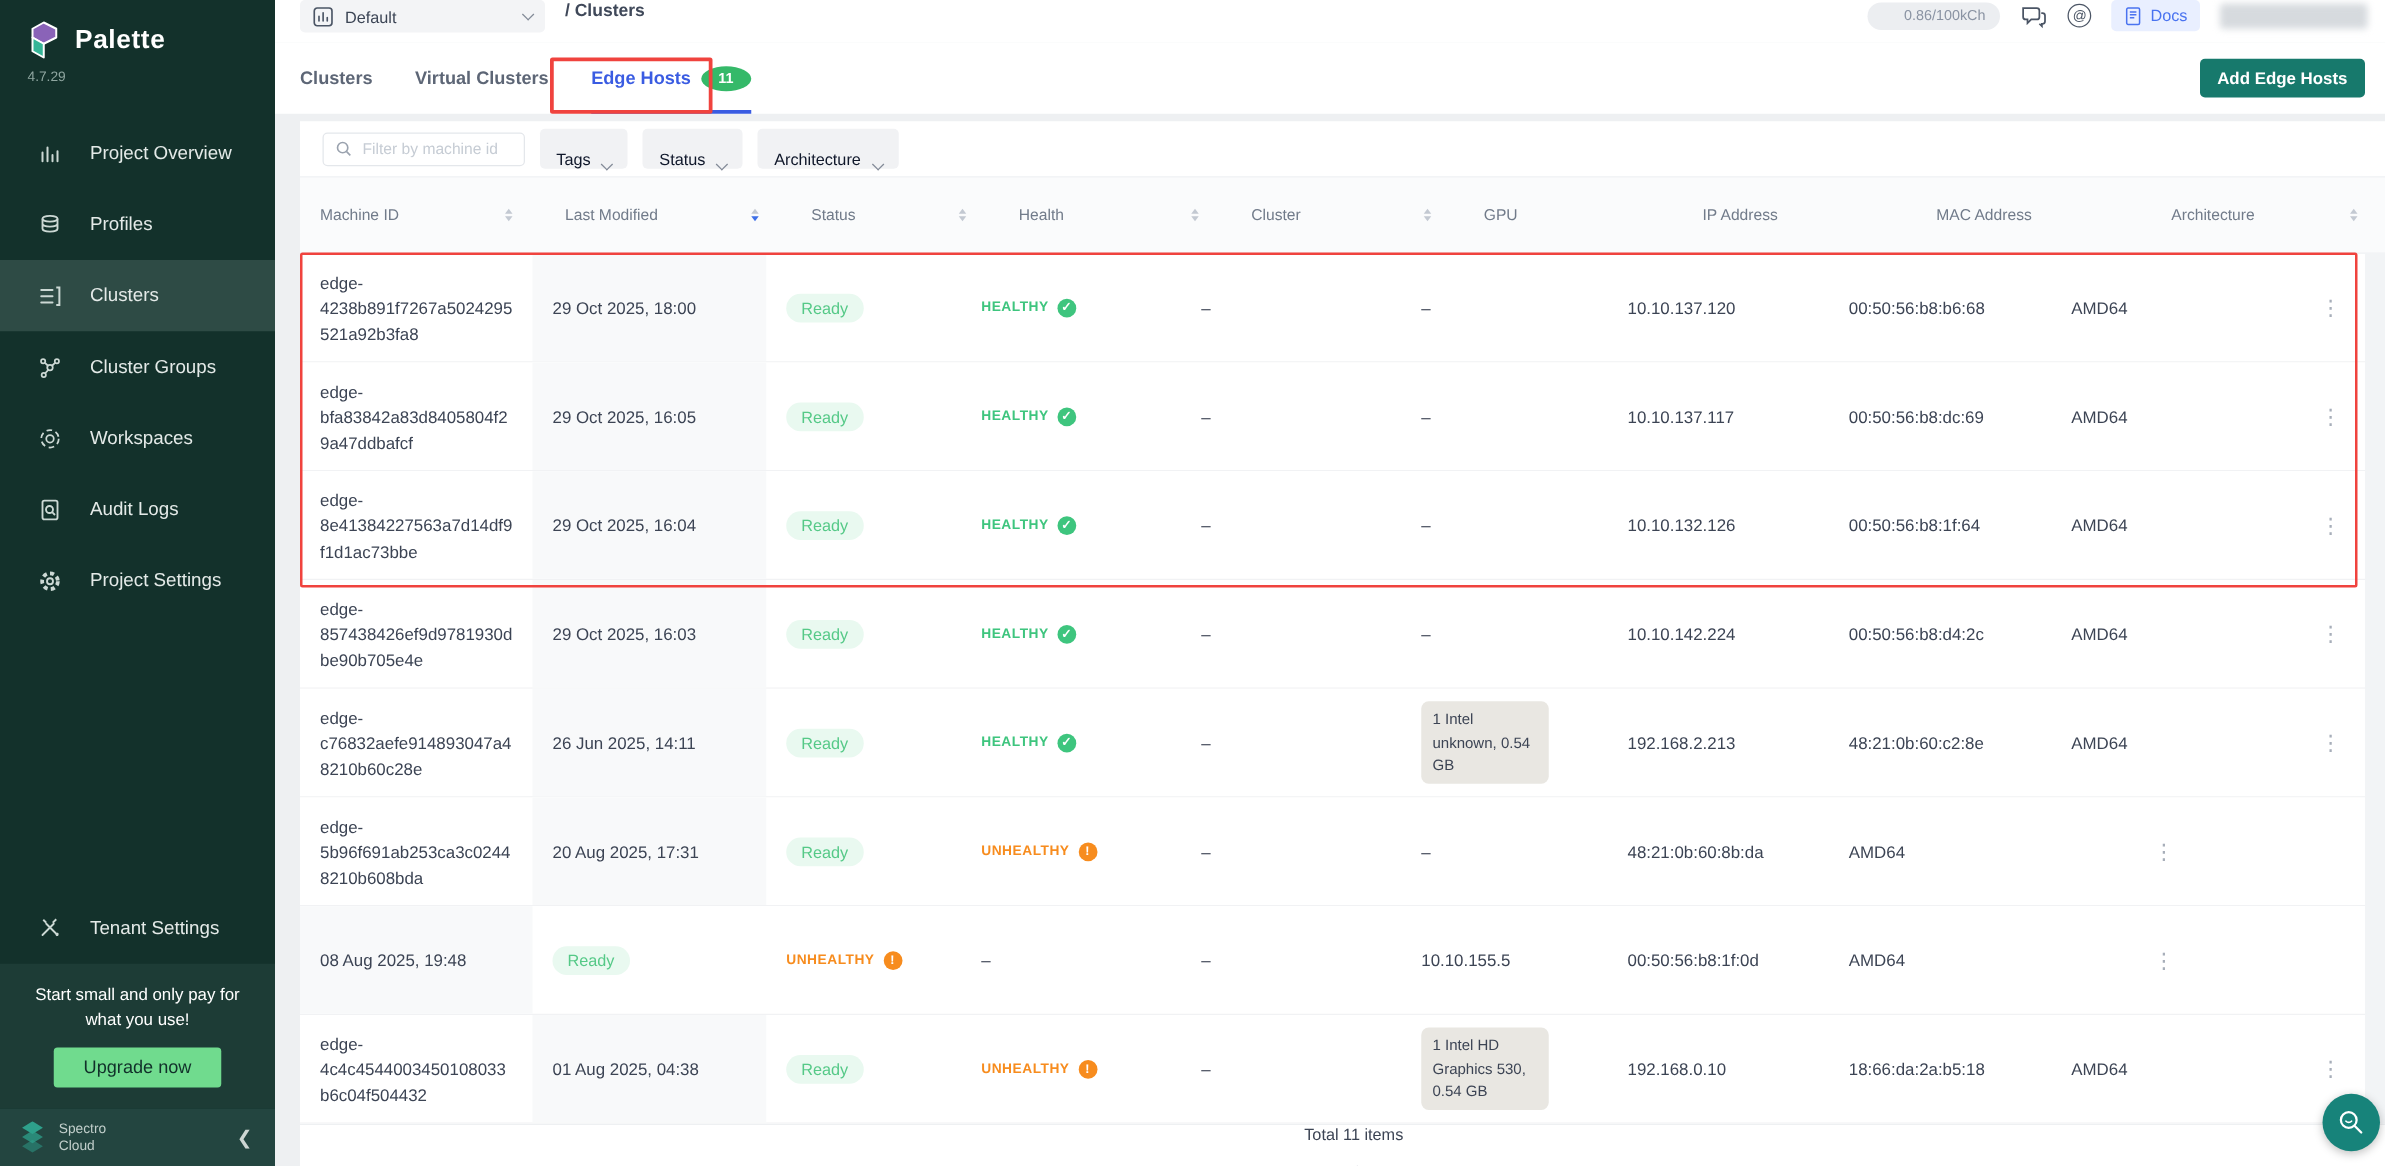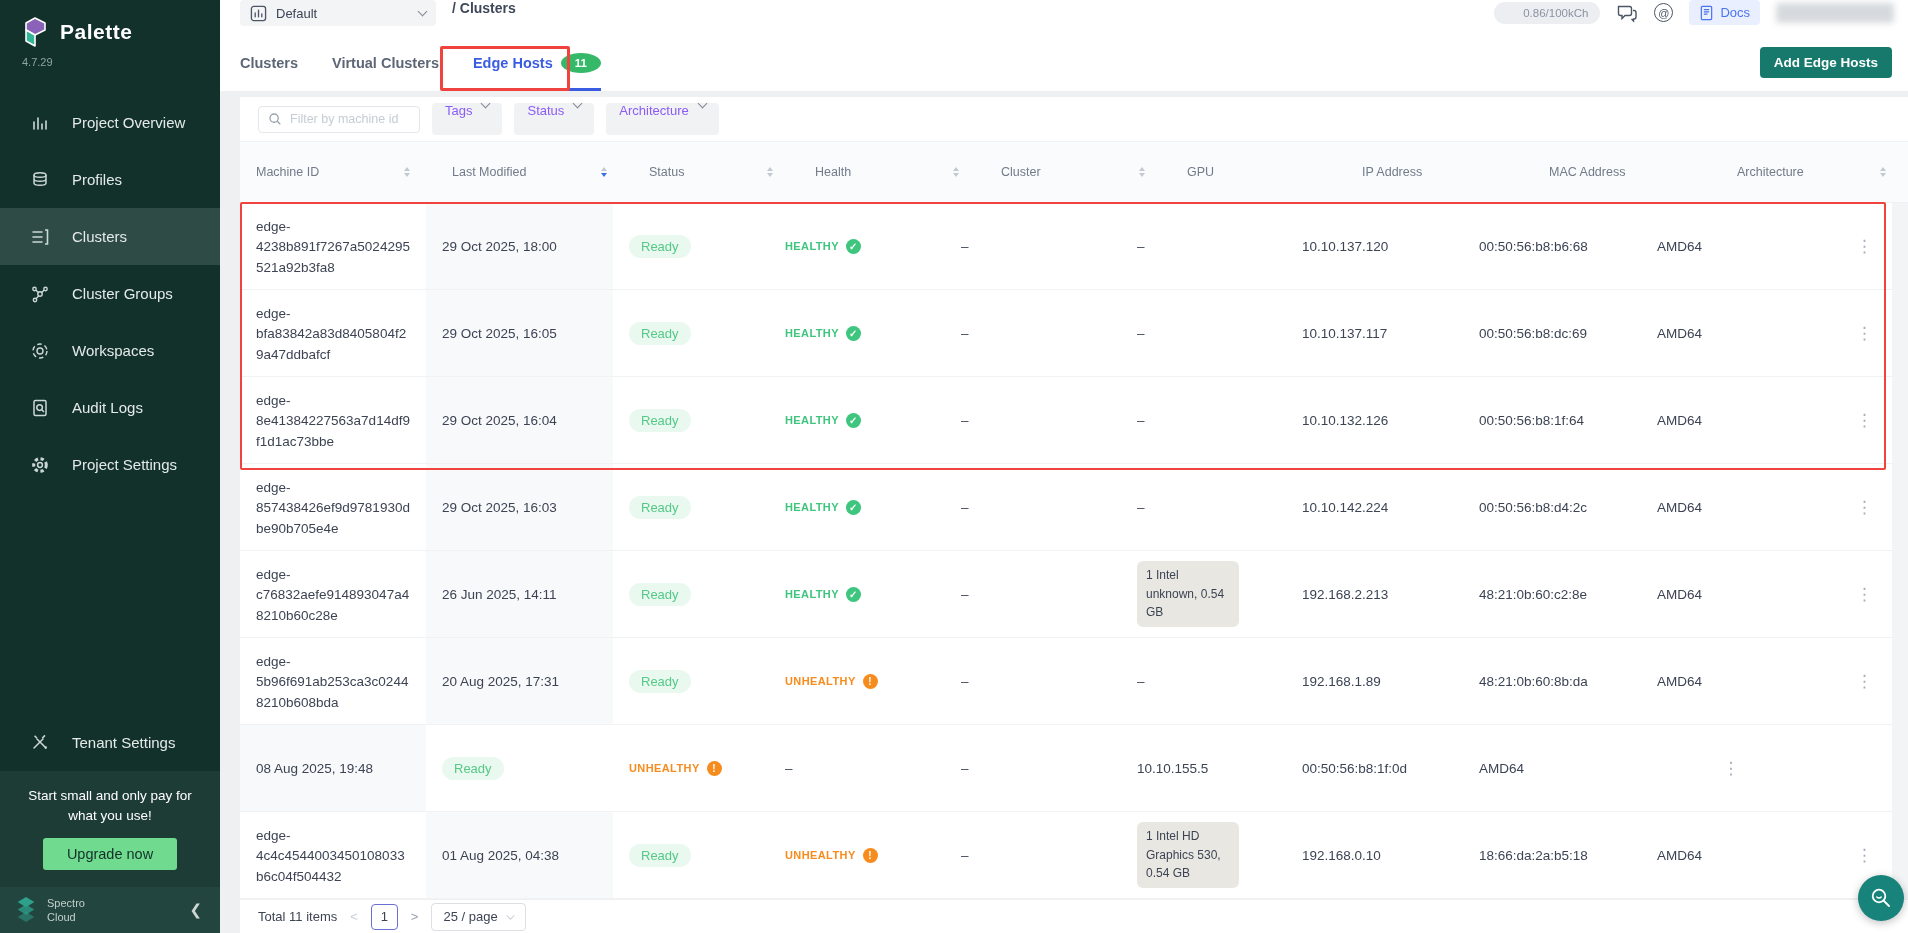--- a/index.html
+++ b/index.html
@@ -42,21 +42,21 @@
   .tab.active::after { content:""; position:absolute; left:0; right:0; bottom:0; height:3px; background:#3a5ce2; }
   .tab-badge { width:40px; height:20px; border-radius:50%; background:#35b969; color:#fff; font-size:11.5px; display:flex; align-items:center; justify-content:center; }
   .add-btn { position:absolute; right:16px; top:13px; height:31px; background:#17796c; color:#fff; border:none; border-radius:4px; font-weight:bold; font-size:13.5px; padding:0 14px; cursor:pointer; font-family:inherit; }
 
   
   .card { position:absolute; left:20px; right:0; top:97px; bottom:0; background:#fff; }
   .filter-bar { height:44px; display:flex; align-items:center; gap:12px; padding-left:18px; }
   .search-box { width:162px; height:27px; border:1px solid #e4e7eb; border-radius:4px; display:flex; align-items:center; gap:8px; padding:0 9px; }
   .search-box input { border:none; outline:none; width:110px; font-size:12.5px; color:#0f766e; font-family:inherit; }
   .search-box input::placeholder { color:#c6ccd4; }
-  .drop-btn { height:32px; background:#f1f2f4; border-radius:4px; display:flex; align-items:flex-start; gap:10px; padding:0 13px; font-size:13px; color:#8b5cf6; cursor:pointer; }
+  .drop-btn { height:32px; background:#f1f2f4; border-radius:4px; display:flex; align-items:flex-end; gap:10px; padding:0 13px; font-size:13px; color:#0f172a; cursor:pointer; }
   .chev { width:7px; height:7px; border-right:1.6px solid #828a97; border-bottom:1.6px solid #828a97; transform:rotate(45deg); margin-top:-3px; }
 
   .table-wrap { --cols:186px 187px 156px 176px 176px 165px 177px 178px 181px 1fr; }
   .thead { height:62px; display:grid; grid-template-columns:var(--cols); align-items:center; background:#fafbfc; border-top:1px solid #f0f1f4; border-bottom:1px solid #f0f1f4; color:#717b8a; font-size:12.5px;gap:10px; }
   .hcell { display:flex; align-items:center; padding:0 16px; height:100%; }
   .sorter { margin-left:auto; display:flex; flex-direction:column; gap:2.5px; }
   .car-up { width:0; height:0; border-left:3.5px solid transparent; border-right:3.5px solid transparent; border-bottom:4.5px solid #c3c9d2; }
   .car-dn { width:0; height:0; border-left:3.5px solid transparent; border-right:3.5px solid transparent; border-top:4.5px solid #c3c9d2; }
   .car-dn.active { border-top-color:#3d6fe8; }
   .gear-hcell { justify-content:center; }
@@ -70,21 +70,21 @@
   .health { display:flex; align-items:center; gap:7px; font-size:11px; font-weight:bold; letter-spacing:.4px; }
   .health.healthy { color:#3ec57e; }
   .health.unhealthy { color:#f78c1e; }
   .hicon { width:15px; height:15px; border-radius:50%; color:#fff; font-size:10px; display:flex; align-items:center; justify-content:center; font-weight:bold; }
   .healthy .hicon { background:#3ec57e; }
   .unhealthy .hicon { background:#f78c1e; }
   .gpu-tag { background:#e9e7e2; border-radius:6px; padding:5px 9px; font-size:12px; line-height:1.55; max-width:102px; }
   .kebab { justify-content:center; color:#a7aeb9; font-size:17px; letter-spacing:1px; }
   .scroll-gutter { position:absolute; right:0; top:106px; bottom:34px; width:16px; background:#f2f4f6; }
 
-  .tfoot { position:absolute; left:0; right:0; bottom:0; height:34px; background:#fff; border-top:1px solid #eef0f2; display:flex; align-items:center; gap:13px; padding-left:18px; font-size:13px; color:#3c4454; z-index:5; }
+  .tfoot { position:absolute; left:0; right:0; bottom:0; height:34px; background:#fff; border-top:1px solid #eef0f2; display:flex; align-items:center; gap:13px; padding-left:18px; font-size:13px; color:#3c4454; z-index:5;flex-direction:column; }
   .pg-prev { color:#c9ced6; font-size:13px; cursor:default; }
   .pg-next { color:#99a1ac; font-size:13px; cursor:pointer; }
   .pg-box { width:27px; height:26px; border:1px solid #6a6fd0; border-radius:4px; display:flex; align-items:center; justify-content:center; cursor:pointer; }
   .size-select { height:28px; border:1px solid #dcdfe4; border-radius:4px; display:flex; align-items:center; gap:9px; padding:0 11px; cursor:pointer; }
   .size-select .chev { border-color:#c3c8d0; transform:rotate(45deg) scale(.85); }
 
   
   .anno { position:absolute; border:3px solid #f0433e; border-radius:2px; pointer-events:none; z-index:50; }
   .anno-tab { left:440px; top:46px; width:130px; height:45px; }
   .anno-rows { left:240px; top:202px; width:1646px; height:268px; border-width:2.5px; }
@@ -401,21 +401,20 @@
           <div class="cell machine-id">edge-5b96f691ab253ca3c02448210b608bda</div>
           <div class="cell lastmod">20 Aug 2025, 17:31</div>
           <div class="cell">
             <span class="pill-ready">Ready</span>
           </div>
           <div class="cell">
             <span class="health unhealthy">UNHEALTHY<span class="hicon">!</span></span>
           </div>
           <div class="cell">–</div>
           <div class="cell">–</div>
-          <div class="cell">192.168.1.89</div>
           <div class="cell">48:21:0b:60:8b:da</div>
           <div class="cell">AMD64</div>
           <div class="cell kebab">⋮</div>
         </div>
         <div class="trow">
           <div class="cell lastmod">08 Aug 2025, 19:48</div>
           <div class="cell">
             <span class="pill-ready">Ready</span>
           </div>
           <div class="cell">

